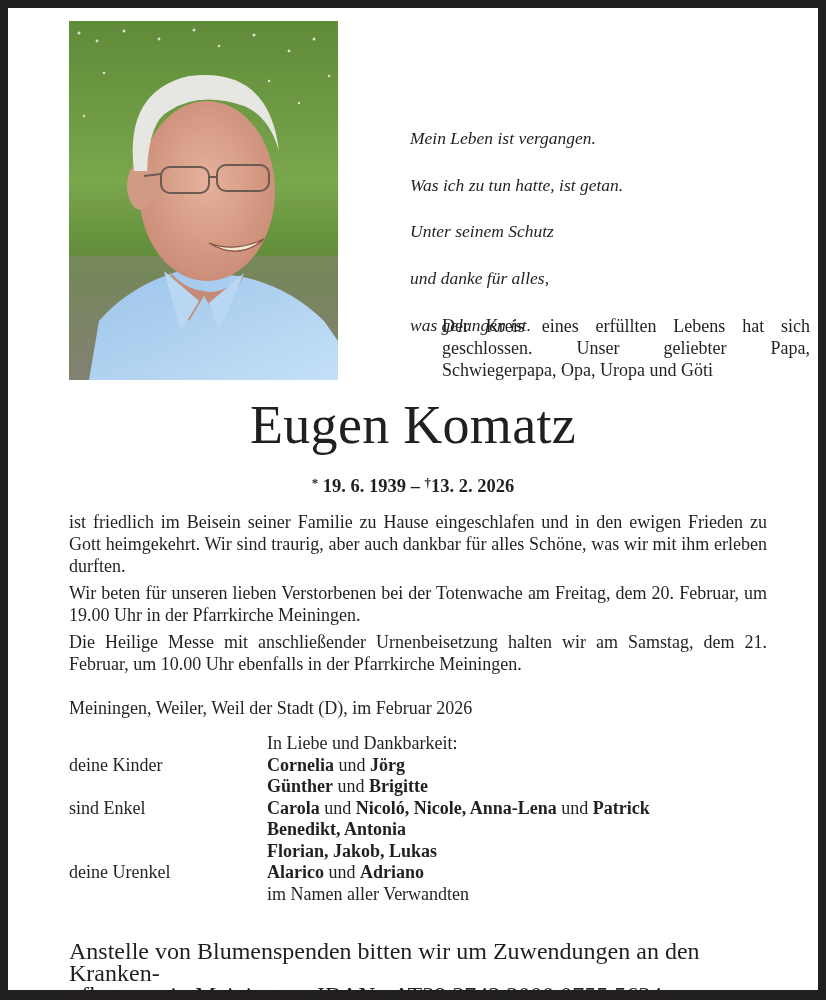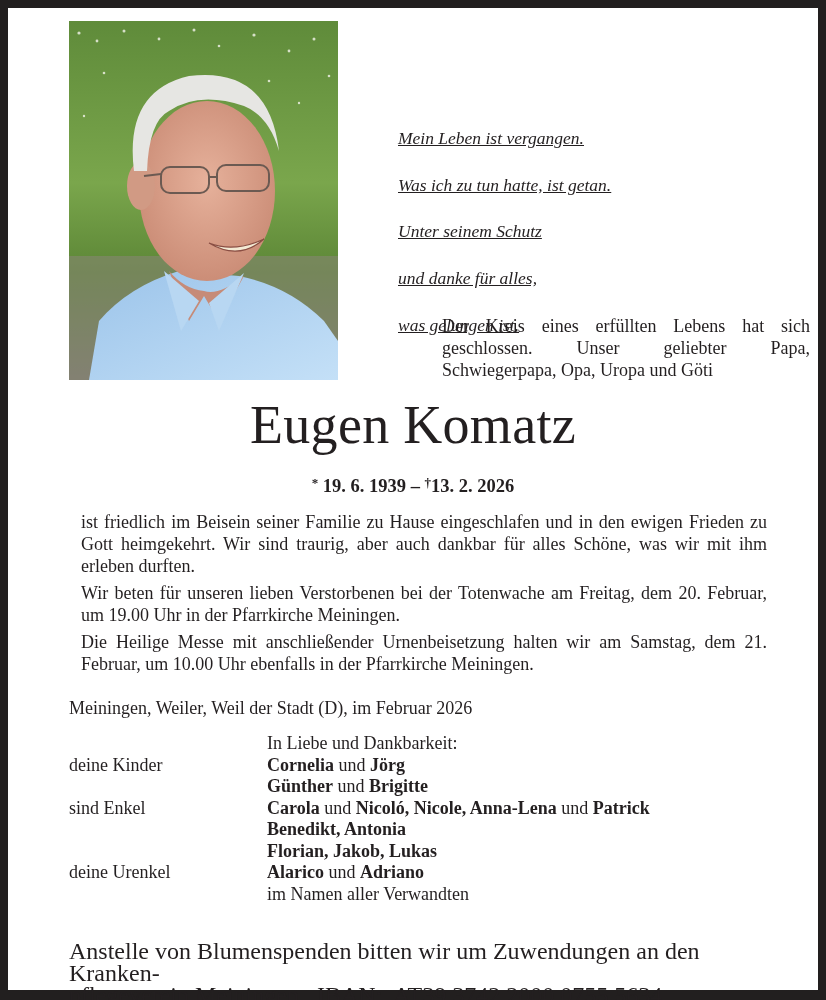--- a/index.html
+++ b/index.html
@@ -20,28 +20,27 @@
     .photo {
       position: absolute;
       left: 61px; top: 13px;
       width: 269px; height: 359px;
       overflow: hidden;
       background: #6f9a45;
     }
     .photo svg { display: block; }
     .poem {
       position: absolute;
-      left: 390px; top: 96px;
+      left: 402px; top: 96px;
       font-family: "Liberation Serif", serif;
       font-style: italic;
       font-size: 17.5px;
       line-height: 23.3px;
       color: #231f20;
       white-space: pre-line;
-      text-decoration: underline;
     }
     .intro {
       position: absolute;
       left: 390px; top: 307px;
       width: 368px;
       font-family: "Liberation Serif", serif;
       font-size: 18px;
       line-height: 22px;
       text-align: justify;
       text-align-last: left;
@@ -66,21 +65,21 @@
       line-height: 24px;
     }
     .dates .sym { font-size: 13px; vertical-align: 5px; }
     .body {
       position: absolute;
       left: 61px; top: 503px; width: 698px;
       font-family: "Liberation Serif", serif;
       font-size: 18px;
       line-height: 22px;
     }
-    .body p { margin: 0 0 5px 12px; text-align: justify; text-align-last: left; }
+    .body p { margin: 0 0 5px 0; text-align: justify; text-align-last: left; }
     .place {
       position: absolute;
       left: 61px; top: 689px; width: 698px;
       font-family: "Liberation Serif", serif;
       font-size: 18px;
       line-height: 22px;
     }
     .place b { font-weight: normal; }
     .family {
       position: absolute;

